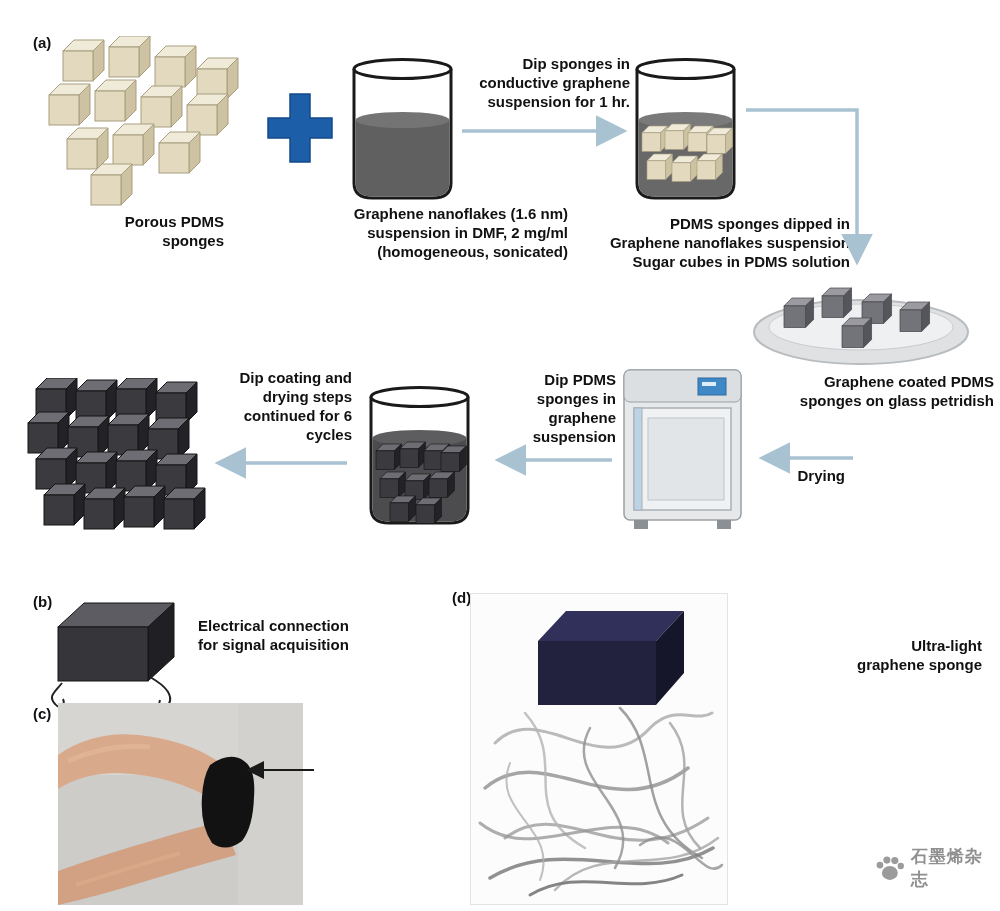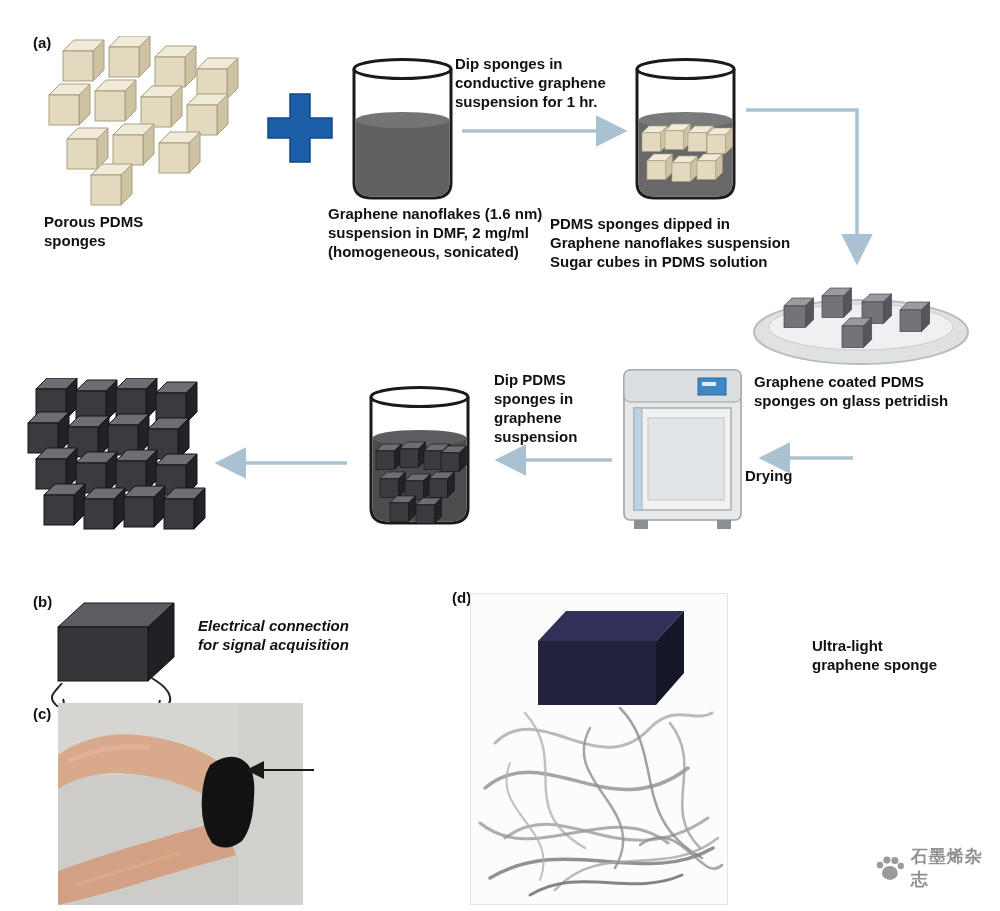--- a/index.html
+++ b/index.html
@@ -2,22 +2,22 @@
 <html><head>
 <meta charset="utf-8">
 <style>
   * { margin:0; padding:0; box-sizing:border-box; }
   html,body { background:#ffffff; }
   body { font-family:"Liberation Sans", sans-serif; color:#111; }
   .canvas { position:relative; width:1000px; height:911px; background:#fff; overflow:hidden; }
   .abs { position:absolute; }
   .plabel { position:absolute; font-weight:700; font-size:15px; color:#111; }
   .cap { position:absolute; font-weight:700; font-size:15px; line-height:1.27;
-         color:#111; text-align:left; white-space:pre-line; }
-  .cap.left { text-align:left;font-style:italic; }
+         color:#111; text-align:right; white-space:pre-line; }
+  .cap.left { text-align:left; }
   .overlay { position:absolute; left:0; top:0; pointer-events:none; }
   .watermark { position:absolute; display:flex; align-items:center; gap:5px;justify-content:flex-end; }
   .watermark .wm-text { font-weight:700; font-size:17px; color:#8f8f8f; letter-spacing:1px; }
 </style>
 </head>
 <body>
 
 <div class="canvas">
 
   <svg width="0" height="0" style="position:absolute" aria-hidden="true">
@@ -137,20 +137,24 @@
     <use href="#cubeD" transform="translate(62,64) scale(0.62)"></use>
       <use href="#cubeD" transform="translate(79,66) scale(0.62)"></use>
     <use href="#cubeD" transform="translate(18,92) scale(0.62)"></use>
       <use href="#cubeD" transform="translate(43,94) scale(0.62)"></use>
     <use href="#cubeD" transform="translate(67,92) scale(0.62)"></use>
     <use href="#cubeD" transform="translate(28,116) scale(0.62)"></use>
       <use href="#cubeD" transform="translate(54,118) scale(0.62)"></use>
     <ellipse cx="57.5" cy="17" rx="48.5" ry="9.5" fill="#ffffff" stroke="#1a1a1a" stroke-width="3"></ellipse>
   </svg>
 
+  <div class="cap" style="left:216px;top:368px;width:136px">Dip coating and
+drying steps
+continued for 6
+cycles</div>
 
   <svg class="abs" style="left:26px;top:378px" width="185" height="152">
     <use href="#cubeD" transform="translate(10,0)"></use>
       <use href="#cubeD" transform="translate(50,2)"></use>
     <use href="#cubeD" transform="translate(90,0)"></use>
       <use href="#cubeD" transform="translate(130,4)"></use>
     <use href="#cubeD" transform="translate(2,34)"></use>
       <use href="#cubeD" transform="translate(42,38)"></use>
     <use href="#cubeD" transform="translate(82,36)"></use>
       <use href="#cubeD" transform="translate(122,40)"></use>

